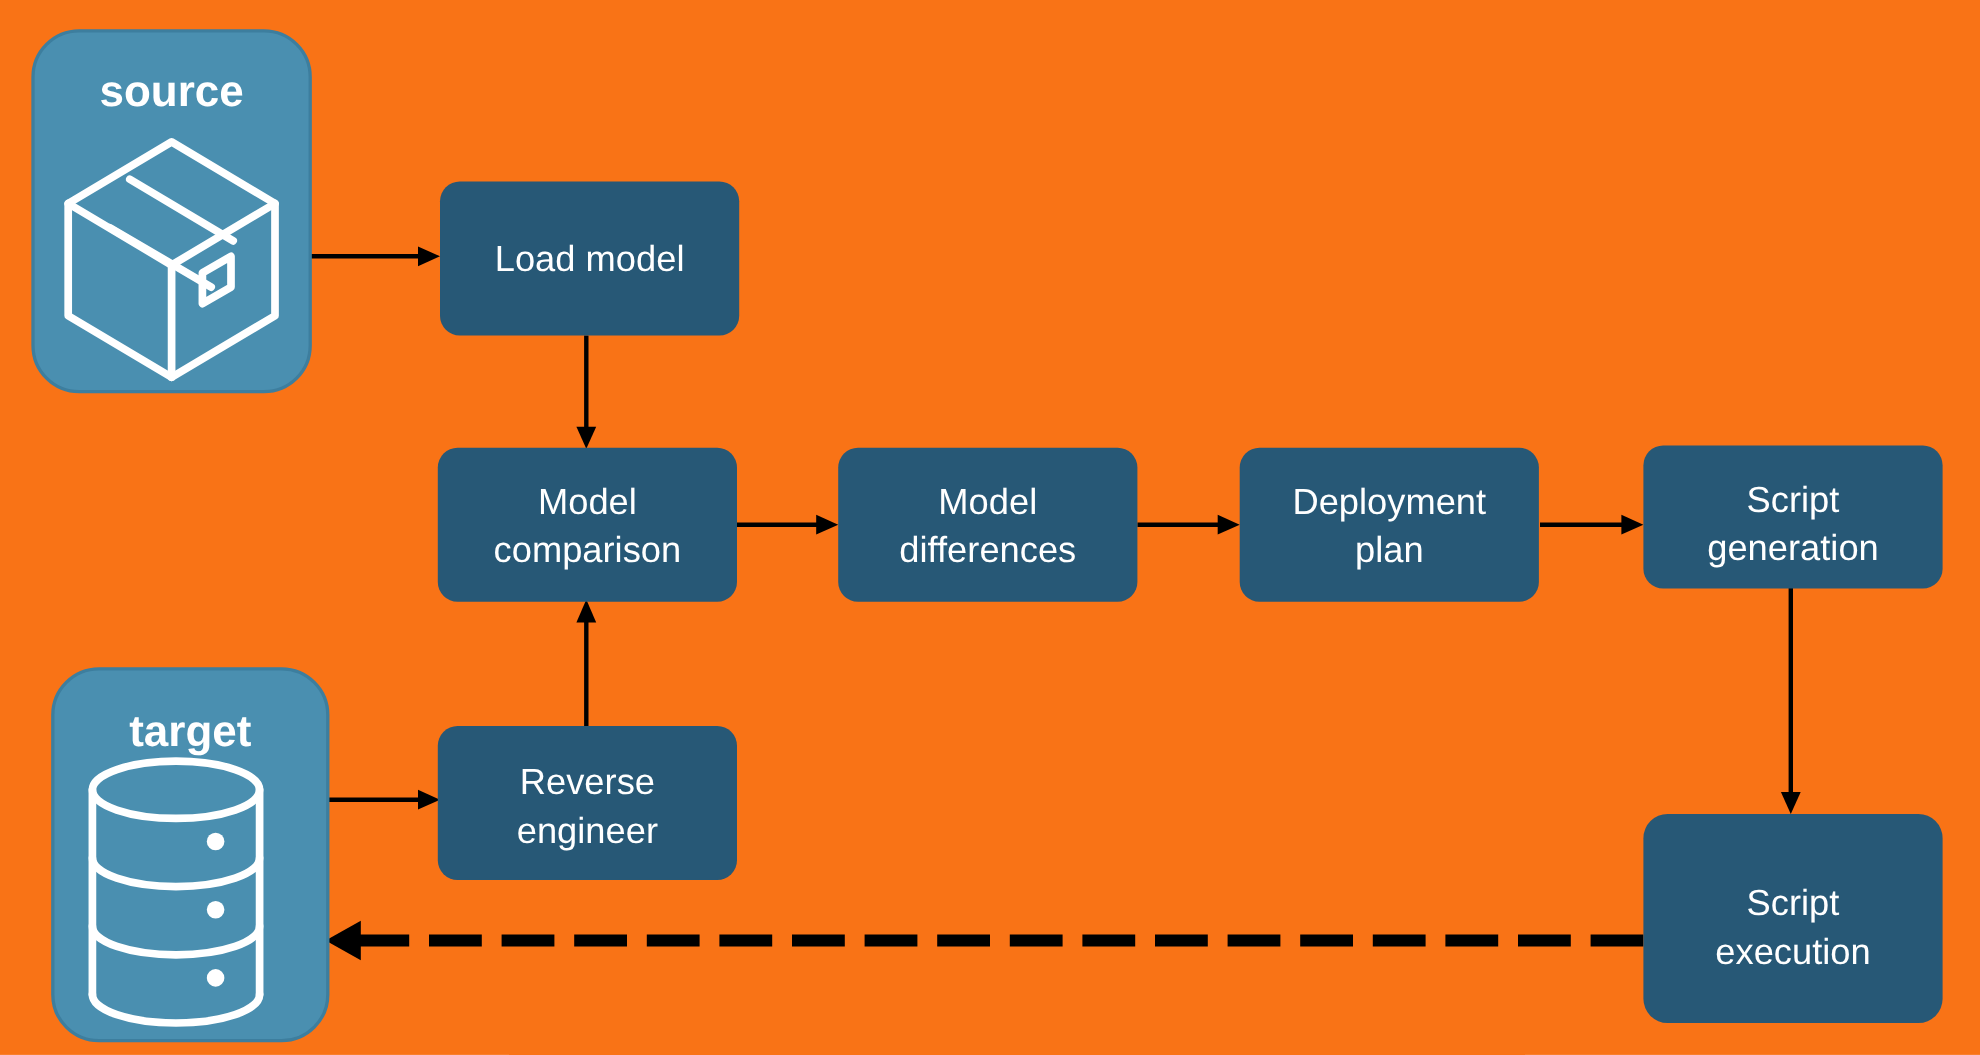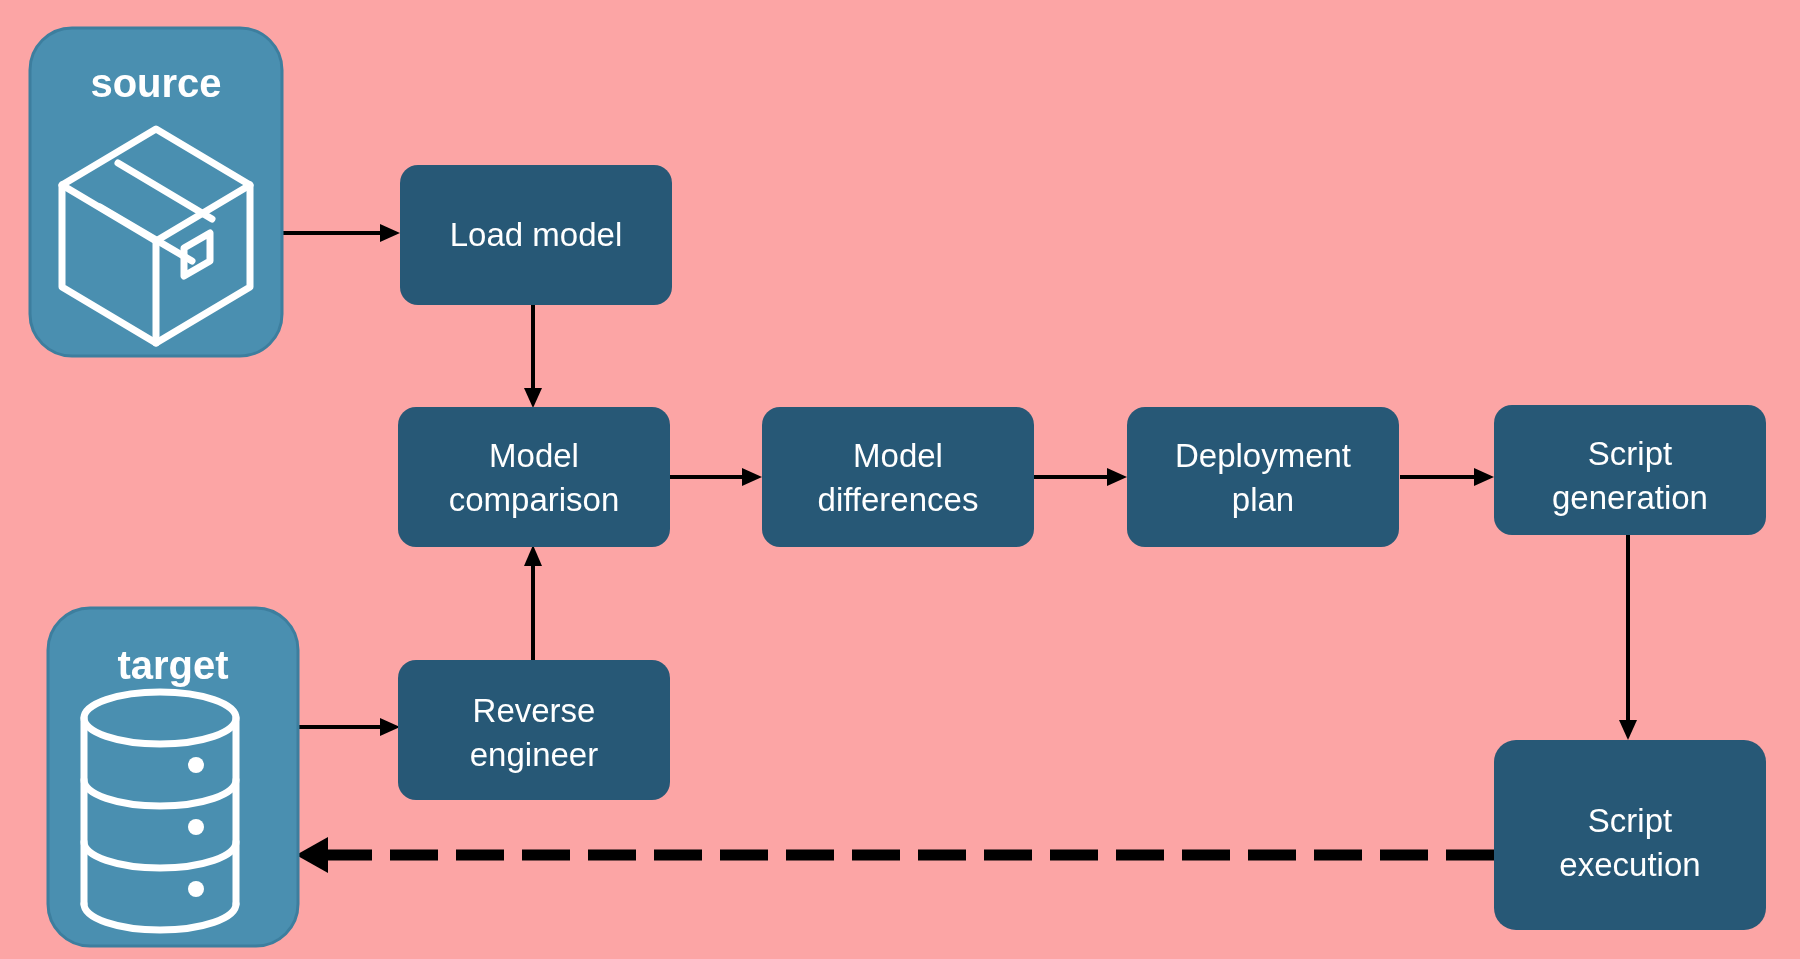--- a/index.html
+++ b/index.html
@@ -10,21 +10,21 @@
   body {
     width: 1800px;
     height: 959px;
     overflow: hidden;
     font-family: "Liberation Sans", sans-serif;
   }
   #canvas {
     position: relative;
     width: 1800px;
     height: 959px;
-    background: #fca5a5;
+    background: #f97316;
   }
   svg#diagram {
     position: absolute;
     top: 0;
     left: 0;
     width: 1800px;
     height: 959px;
     display: block;
   }
   .node-rect-endpoint {

